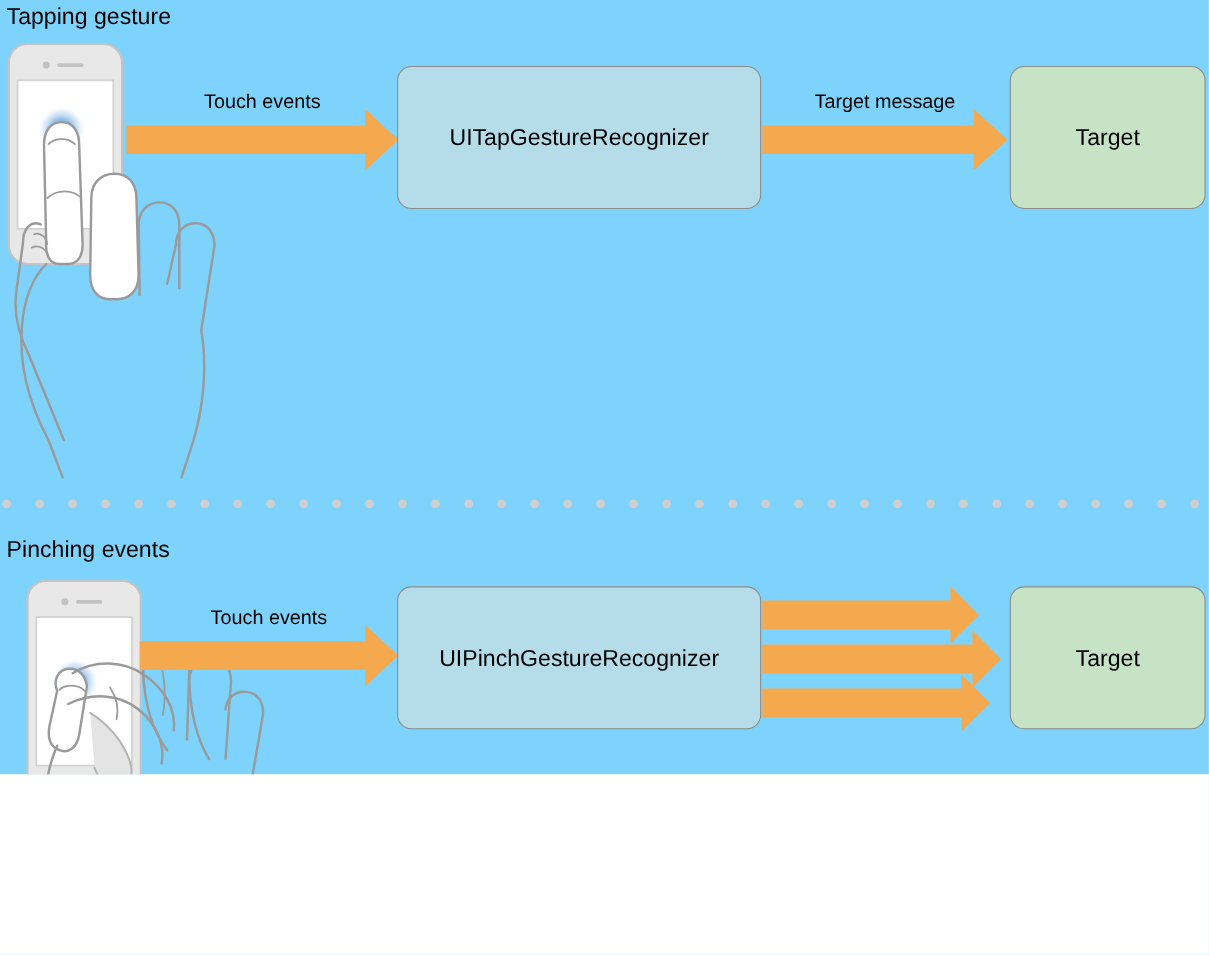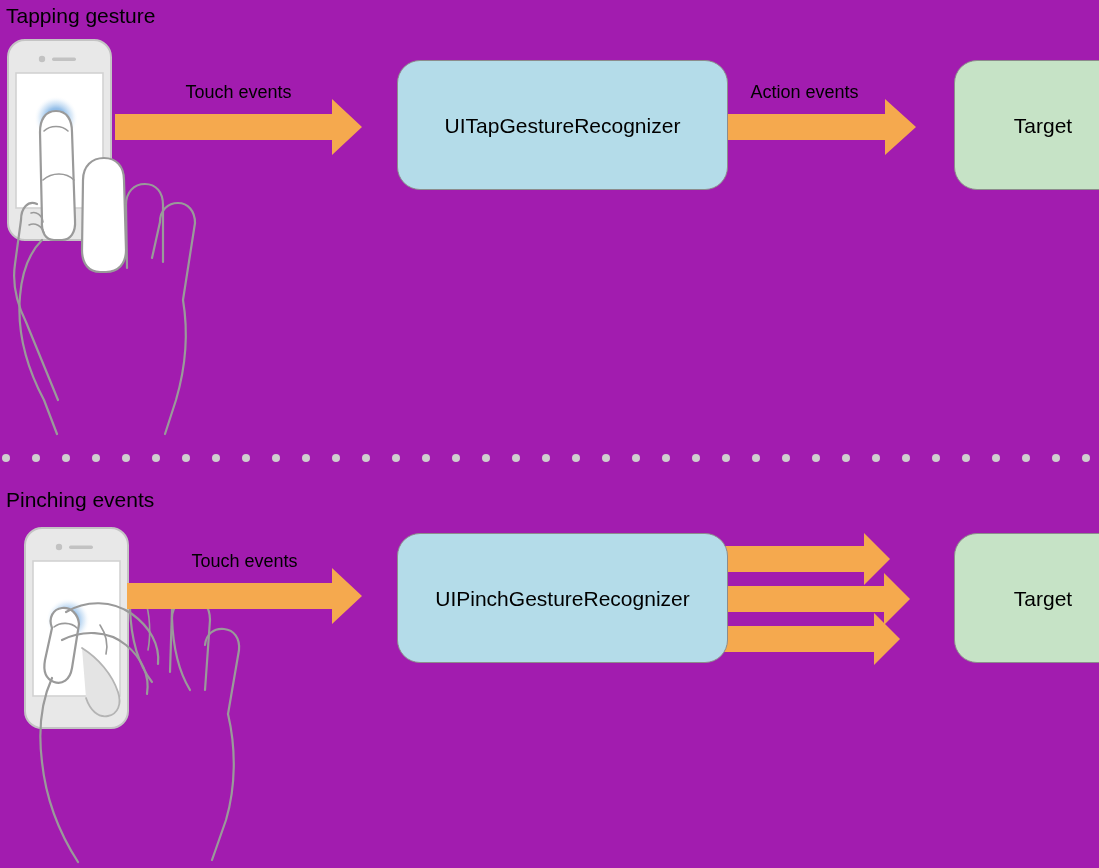--- a/index.html
+++ b/index.html
@@ -7,52 +7,51 @@
     padding: 0;
     background: #ffffff;
   }
   body {
     font-family: "Liberation Sans", sans-serif;
     color: #000000;
   }
   #stage {
     position: relative;
     width: 1099px;
-    height: 868px;
+    height: 704px;
     overflow: hidden;
-    background: #a21caf;
+    background: #7dd3fc;
   }
   .section-title {
     position: absolute;
     font-size: 21px;
     line-height: 25px;
     color: #000000;
     white-space: nowrap;
   }
   .flow-label {
     position: absolute;
     font-size: 18px;
     line-height: 25px;
     color: #000000;
     white-space: nowrap;
     text-align: center;
   }
   .node-box {
     position: absolute;
     box-sizing: border-box;
     border: 1.6px solid #8c8c8c;
-    border-radius: 23px;
+    border-radius: 13px;
     display: flex;
     align-items: center;
     justify-content: center;
     font-size: 21px;
     line-height: 25px;
     color: #000000;
     white-space: nowrap;
-    margin-left: 36px;
   }
   .node-recognizer {
     background: #b4dce9;
   }
   .node-target {
     background: #c6e3c6;
   }
   .svg-layer {
     position: absolute;
     left: 0;
@@ -221,21 +220,21 @@
     </g>
     <g fill="#f5a94e">
       <path d="M693 626 L874 626 L874 613 L900 639 L874 665 L874 652 L693 652 Z"></path>
     </g>
   </svg>
 
   <div class="flow-label" style="left:115px; top:80px; width:247px;">Touch events</div>
 
   <div class="node-box node-recognizer" style="left:361px; top:60px; width:331px; height:130px;">UITapGestureRecognizer</div>
 
-  <div class="flow-label" style="left:693px; top:80px; width:223px;">Action events</div>
+  <div class="flow-label" style="left:693px; top:80px; width:223px;">Target message</div>
 
   <div class="node-box node-target" style="left:918px; top:60px; width:178px; height:130px;">Target</div>
 
   <div class="section-title" style="left:6px; top:487px;">Pinching events</div>
 
   <div class="flow-label" style="left:127px; top:549px; width:235px;">Touch events</div>
 
   <div class="node-box node-recognizer" style="left:361px; top:533px; width:331px; height:130px;">UIPinchGestureRecognizer</div>
 
 

